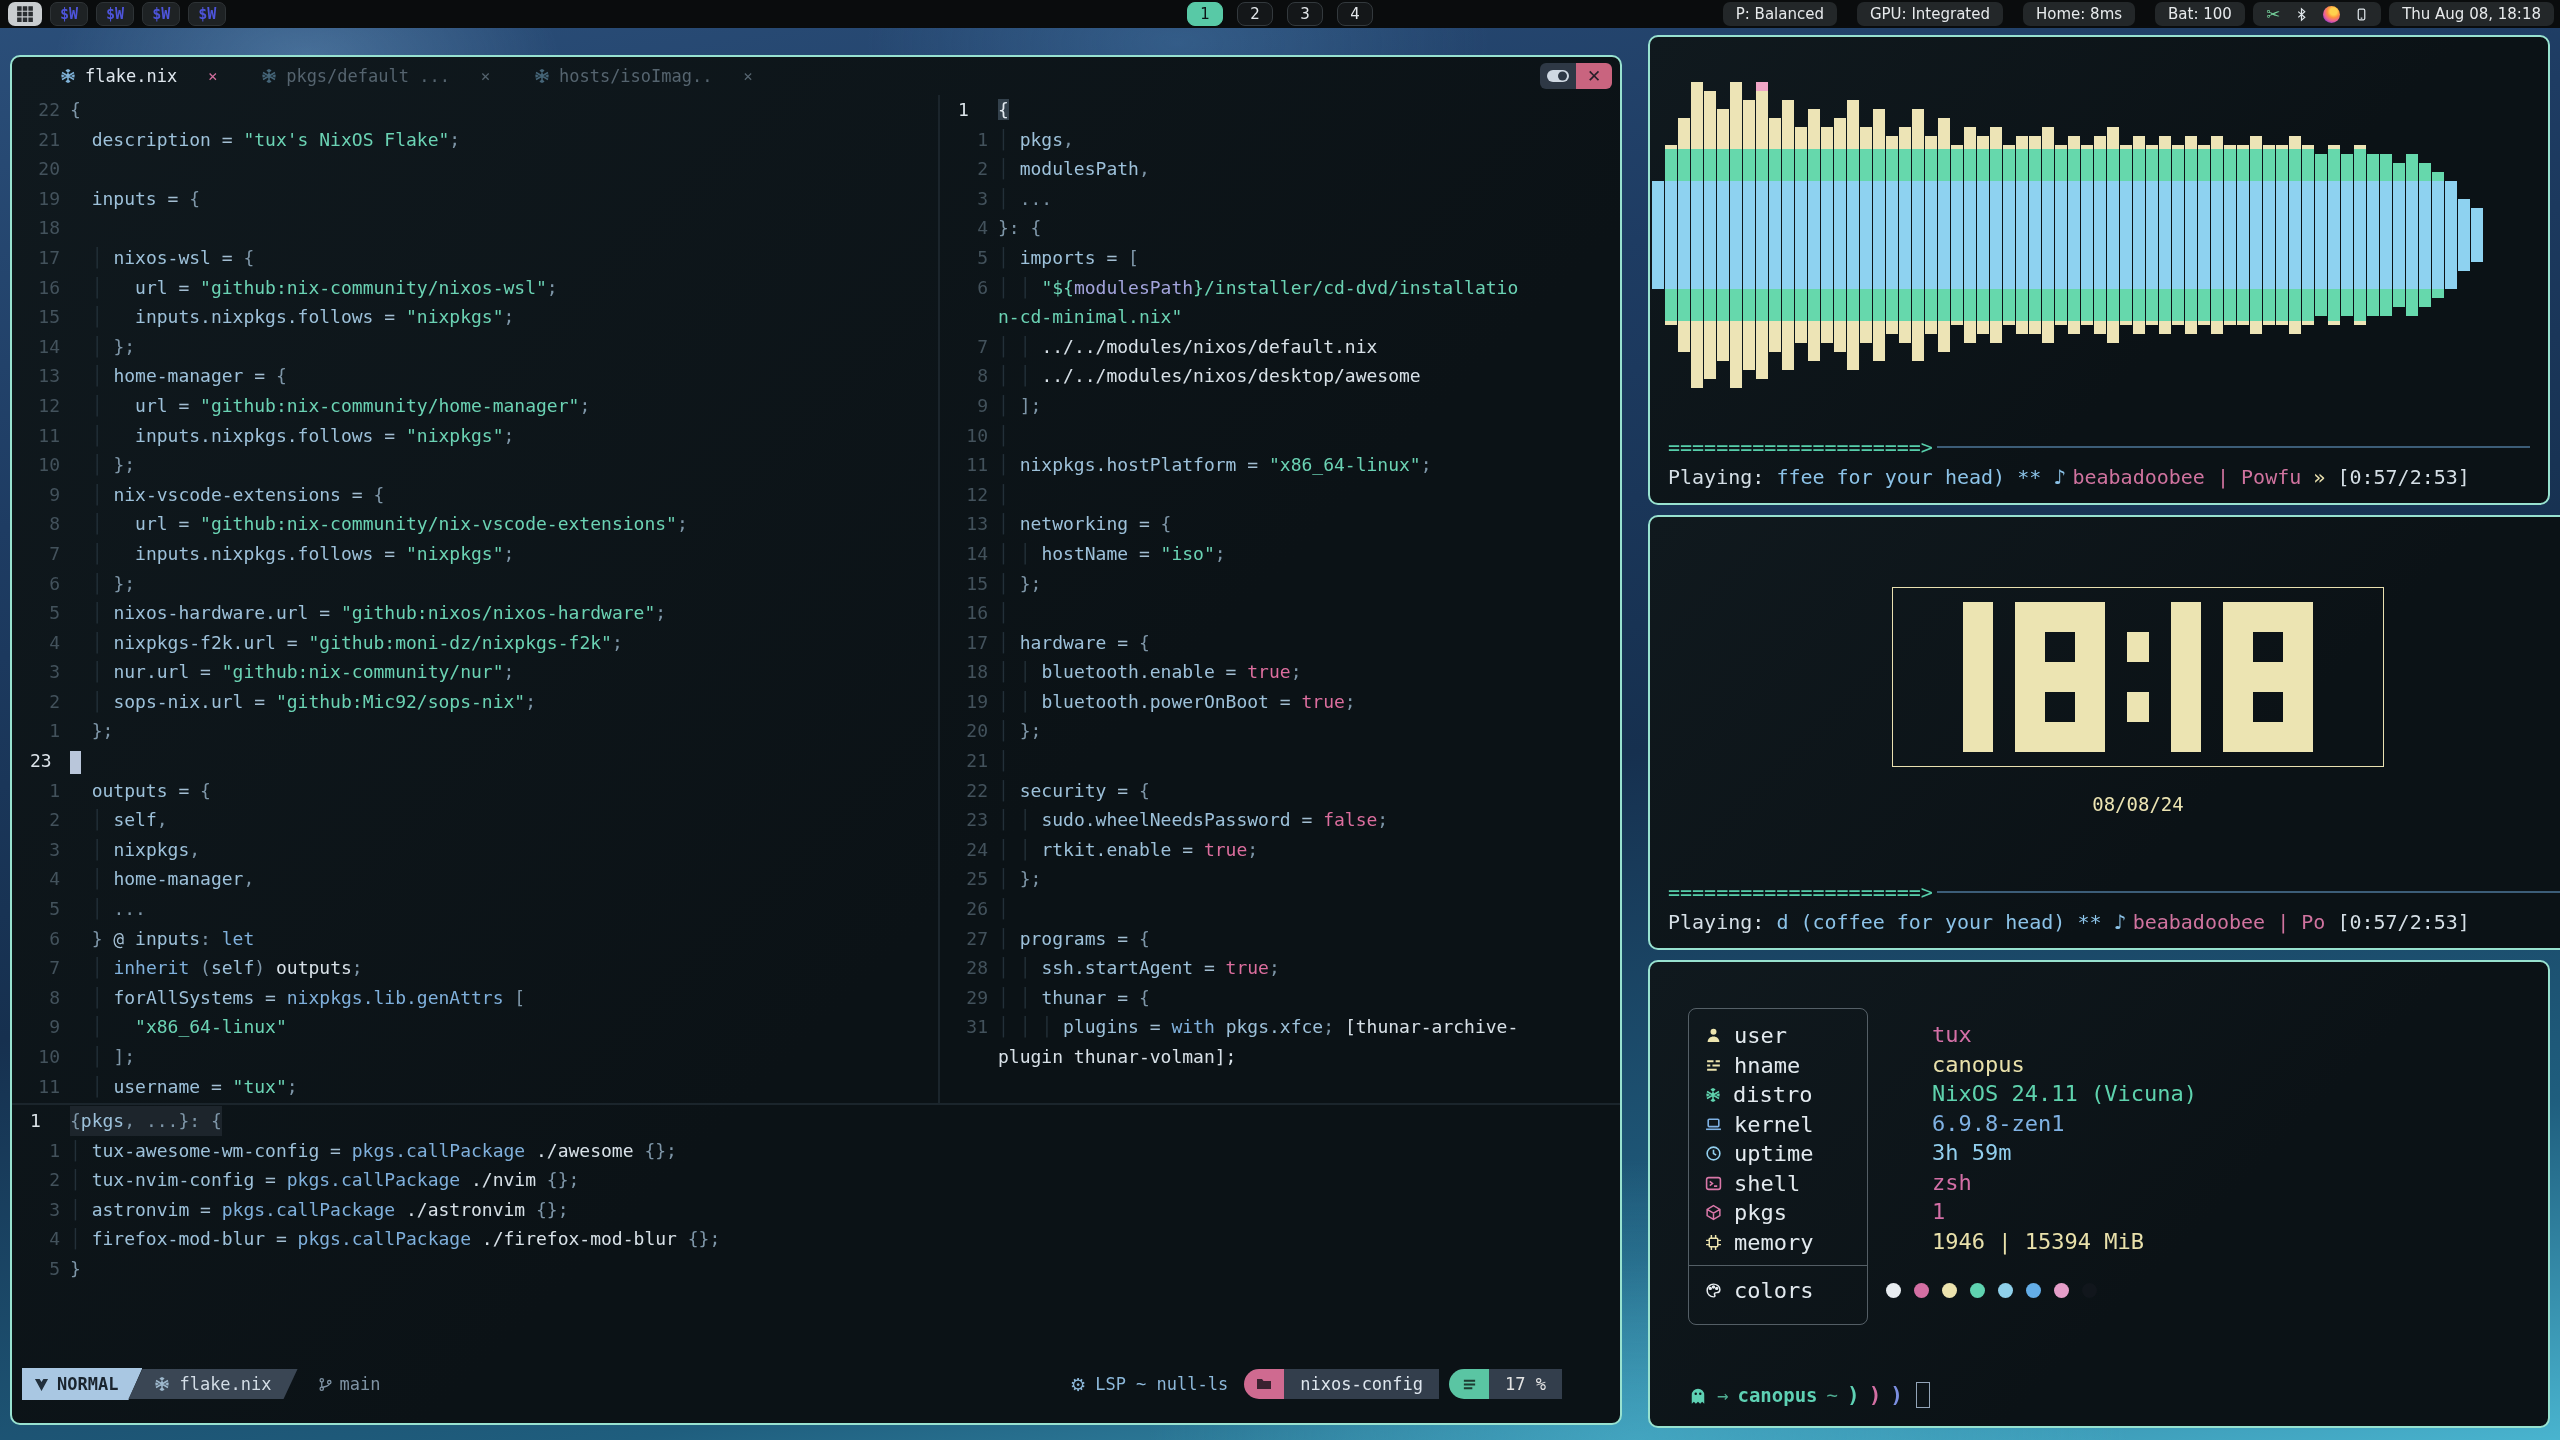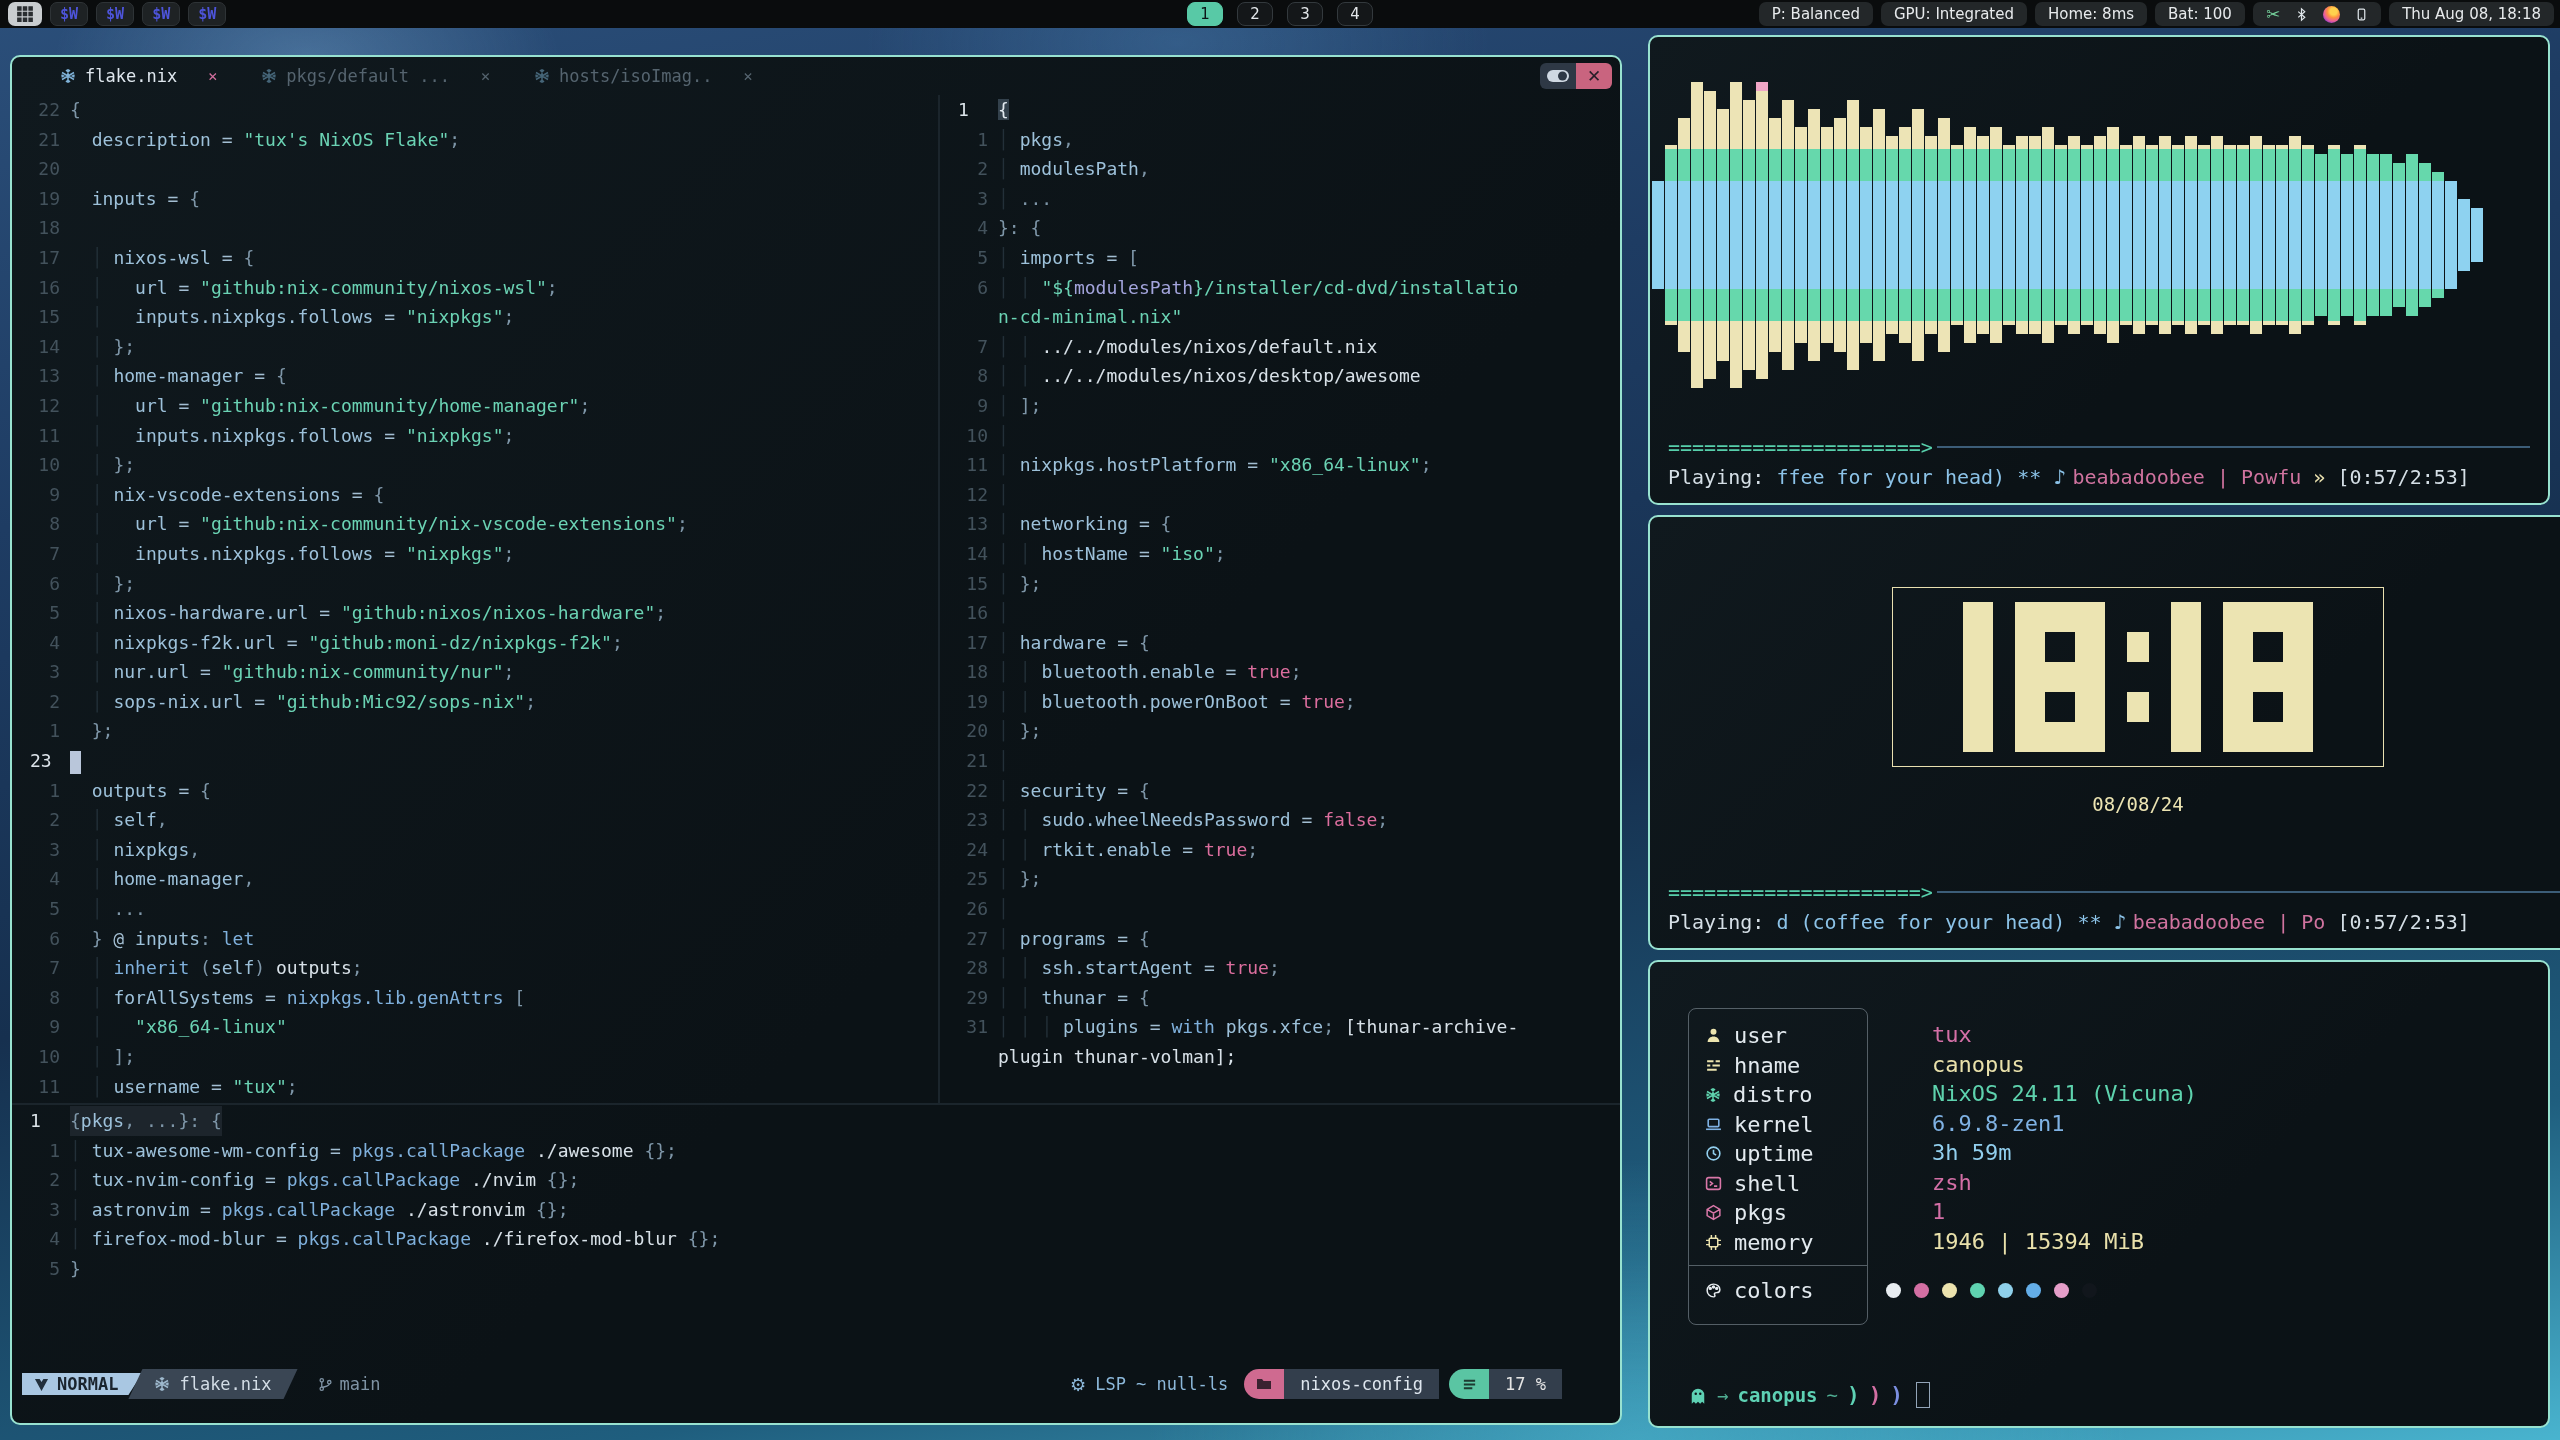--- a/index.html
+++ b/index.html
@@ -60,21 +60,21 @@
   .code { margin-left:10px; }
   .code.hl { background:#1d252c; }
   .c-t{color:#d8e1e8} .c-gd{color:#233039} .c-id{color:#9dc1da} .c-fn{color:#7fb0dc}
   .c-str{color:#6bd3b4} .c-pn{color:#7e96a8} .c-op{color:#a3bed2} .c-kw{color:#7fb0dc}
   .c-bo{color:#dc6e9e} .c-wh{color:#d8e1e8} .c-ip{color:#a3a4dc}
   .c-mb{background:#33414c;color:#e2eaf0}
   .curs { display:inline-block; width:11px; height:23px; background:#b9c6da; vertical-align:middle; }
   
   .statusline { position:absolute; left:10px; right:48px; top:1312px; height:30px; display:flex;
                 align-items:center; font-family:"DejaVu Sans Mono",monospace; font-size:17px; }
-  .sl-mode { background:#a9c7e2; color:#1a242e; font-weight:bold; height:22px; display:flex; align-items:center;
+  .sl-mode { background:#a9c7e2; color:#1a242e; font-weight:bold; height:32px; display:flex; align-items:center;
              gap:8px; padding:0 24px 0 12px; clip-path:polygon(0 0,100% 0,calc(100% - 14px) 100%,0 100%); }
   .sl-file { background:#3a4654; color:#d3dde6; height:30px; display:flex; align-items:center; gap:9px;
              margin-left:-14px; padding:0 26px 0 26px; clip-path:polygon(14px 0,100% 0,calc(100% - 14px) 100%,0 100%); }
   .sl-branch { margin-left:20px; color:#7f93a4; display:flex; align-items:center; gap:7px; }
   .sl-right { margin-left:auto; display:flex; align-items:center; }
   .sl-lsp { color:#8cb8da; display:flex; align-items:center; gap:9px; margin-right:16px; }
   .pill { width:40px; height:30px; border-radius:15px 0 0 15px; display:flex; align-items:center; justify-content:center; }
   .pill.pink { background:#cf6a90; } .pill.green { background:#5ac5a3; }
   .sl-dark { background:#333e4c; height:30px; display:flex; align-items:center; padding:0 16px; color:#dee6ee; }
   .sl-dark.pct { color:#e5e5e5; margin-right:10px; }
@@ -131,21 +131,21 @@
         <div class="chip ws">$W</div>
       </div>
   </div>
   <div class="tb-center" id="tags">
       <div class="tag active">1</div>
       <div class="tag">2</div>
       <div class="tag">3</div>
       <div class="tag">4</div>
     </div>
   <div class="tb-right">
-    <div id="status-chips" style="display:flex;gap:8px">
+    <div id="status-chips" style="display:flex;gap:20px">
         <div class="chip">P: Balanced</div>
         <div class="chip">GPU: Integrated</div>
         <div class="chip">Home: 8ms</div>
         <div class="chip">Bat: 100</div>
       </div>
     <div class="chip tray" id="tray">
         <span style="color: rgb(116, 207, 154); font-size: 17px;">✂</span>
         <span>
           <svg width="13" height="17" viewBox="0 0 16 16" fill="none" stroke="#dfe6ea" stroke-width="1.5">
             <path d="M4 4.5l8 7L8 15V1l4 3.5-8 7"></path>

